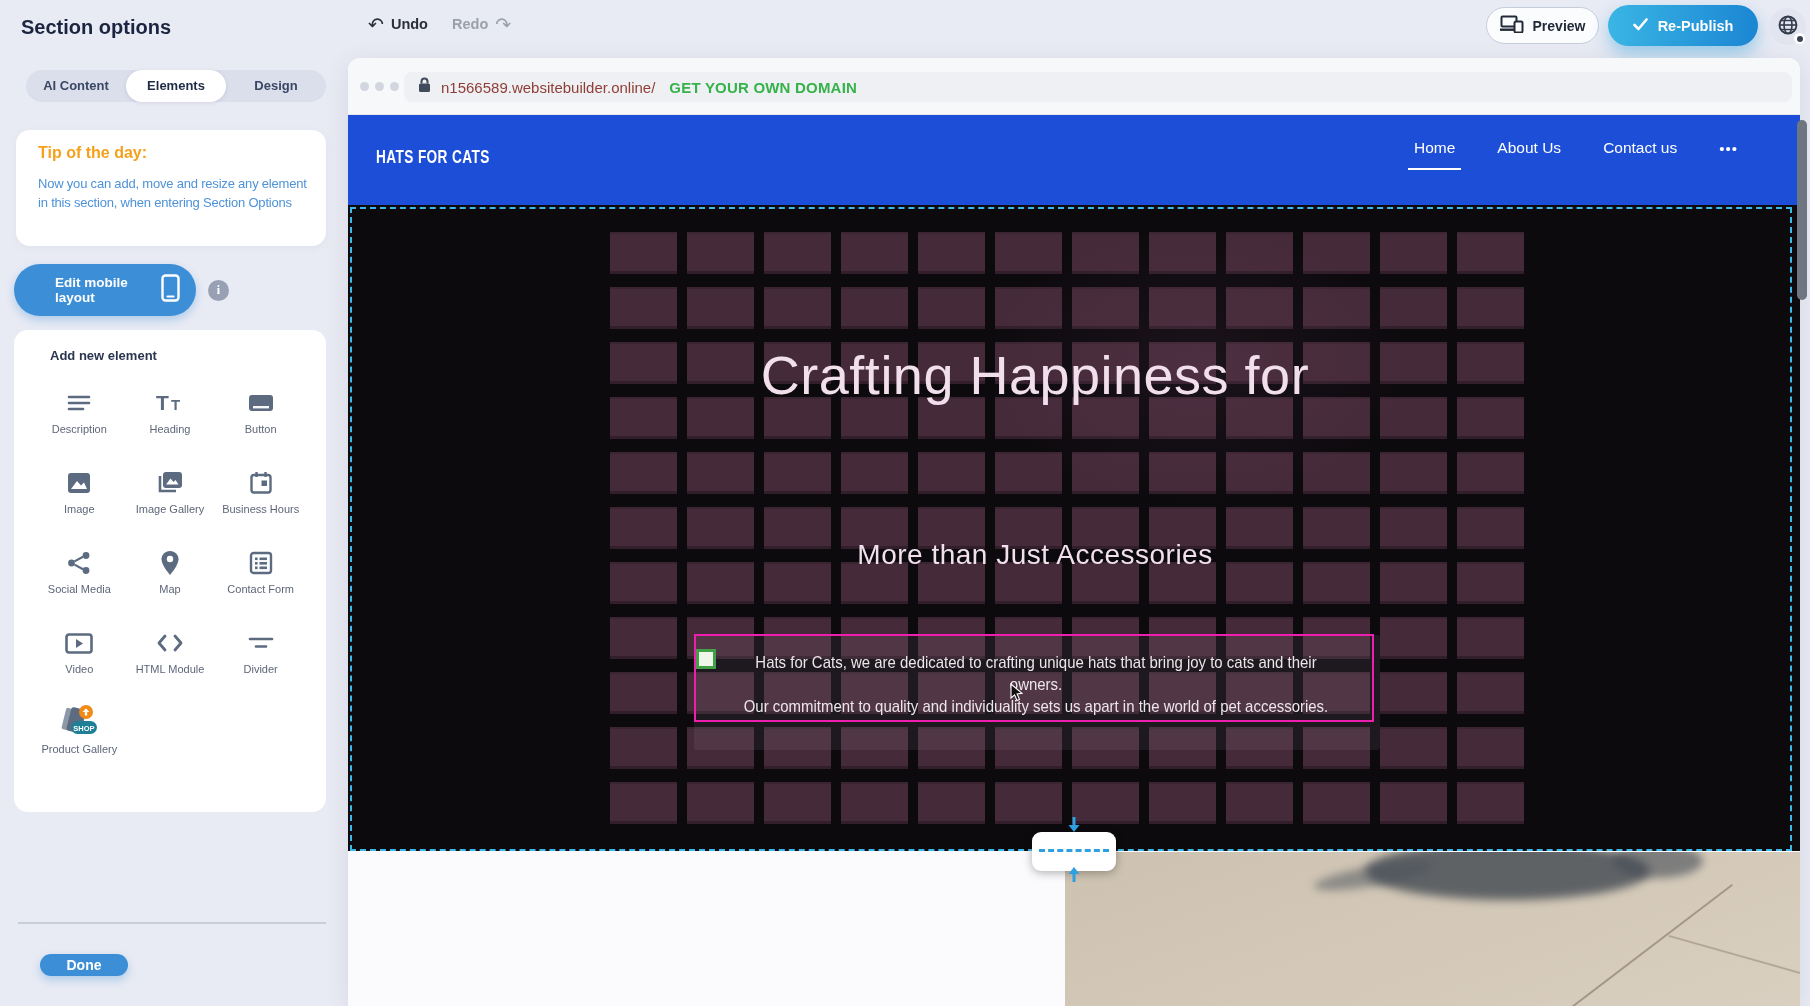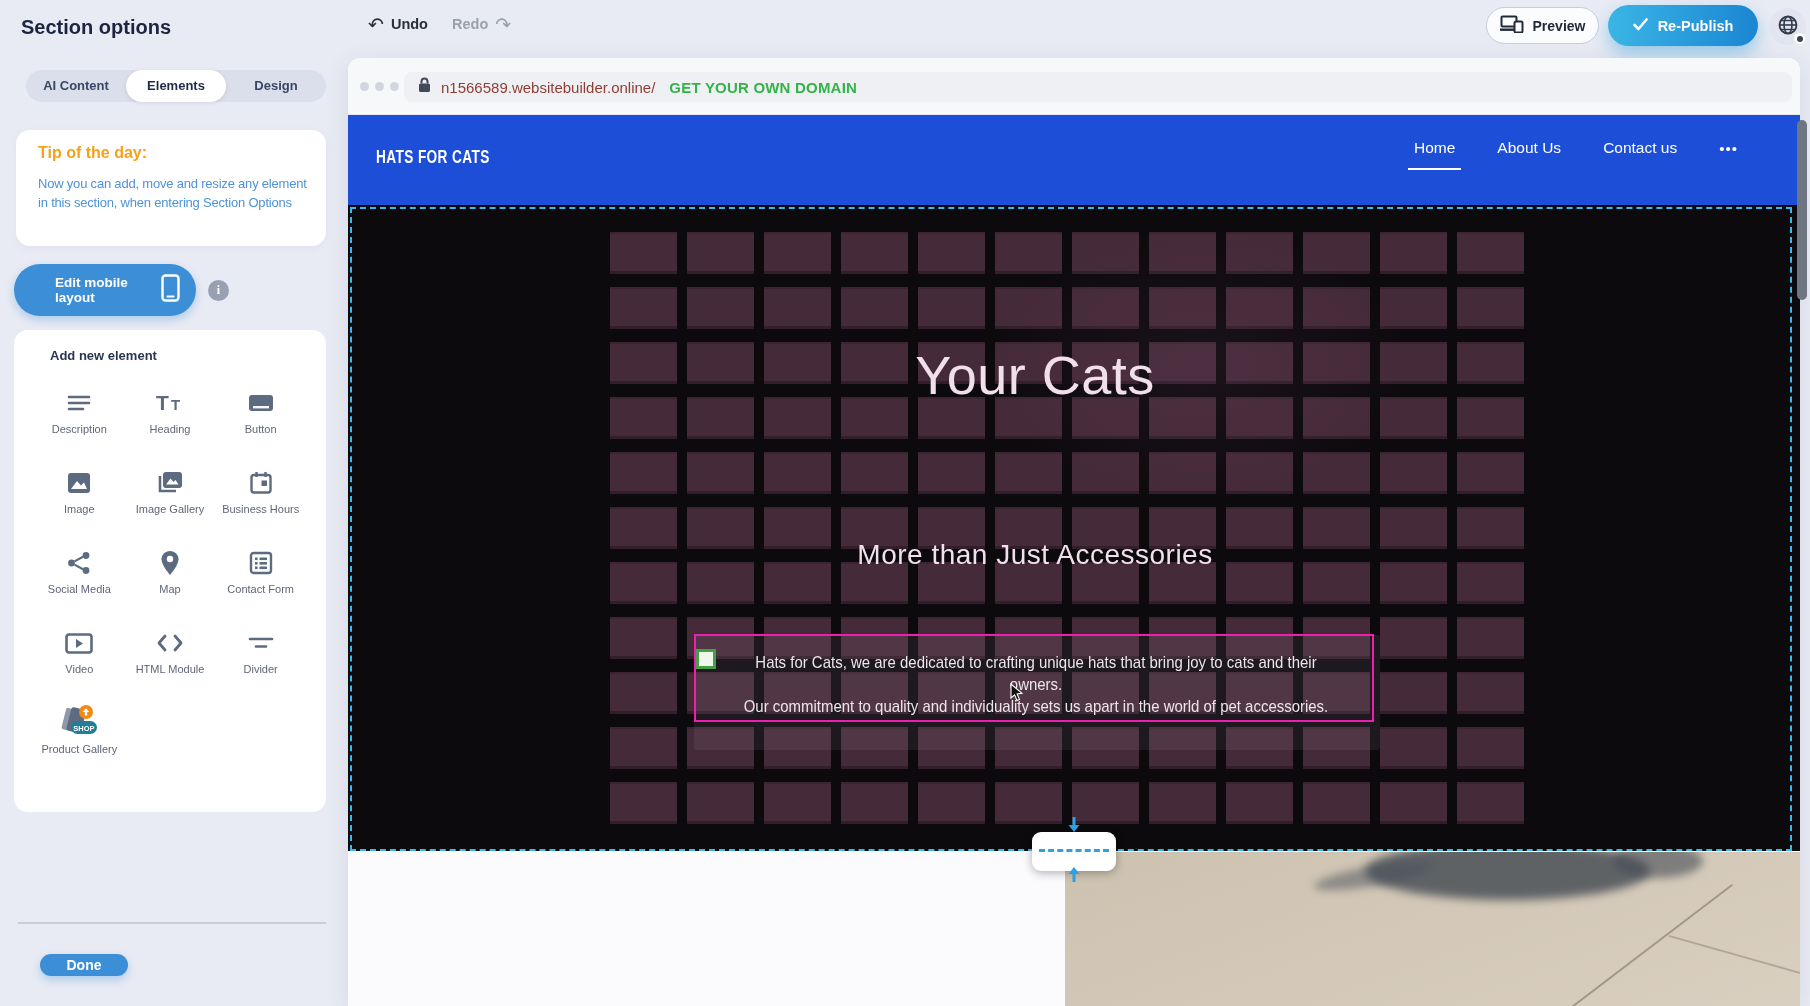--- a/index.html
+++ b/index.html
@@ -390,21 +390,21 @@
         <span class="nav-more">•••</span>
       </div>
     </div>
 
     <div class="hero">
       <div class="tiles"></div>
       <div class="hero-glow"></div>
       <div class="hero-selection"></div>
 
       <div class="hero-heading">
-        <div>Your Cats</div>
+        <div>Crafting Happiness for</div>
       </div>
       <div class="hero-sub">More than Just Accessories</div>
 
       <div class="para-backdrop"></div>
       <div class="para-box"></div>
       <div class="para-handle"></div>
       <div class="para-text">
         <div>Hats for Cats, we are dedicated to crafting unique hats that bring joy to cats and their owners.</div>
         <div>Our commitment to quality and individuality sets us apart in the world of pet accessories.</div>
       </div>

